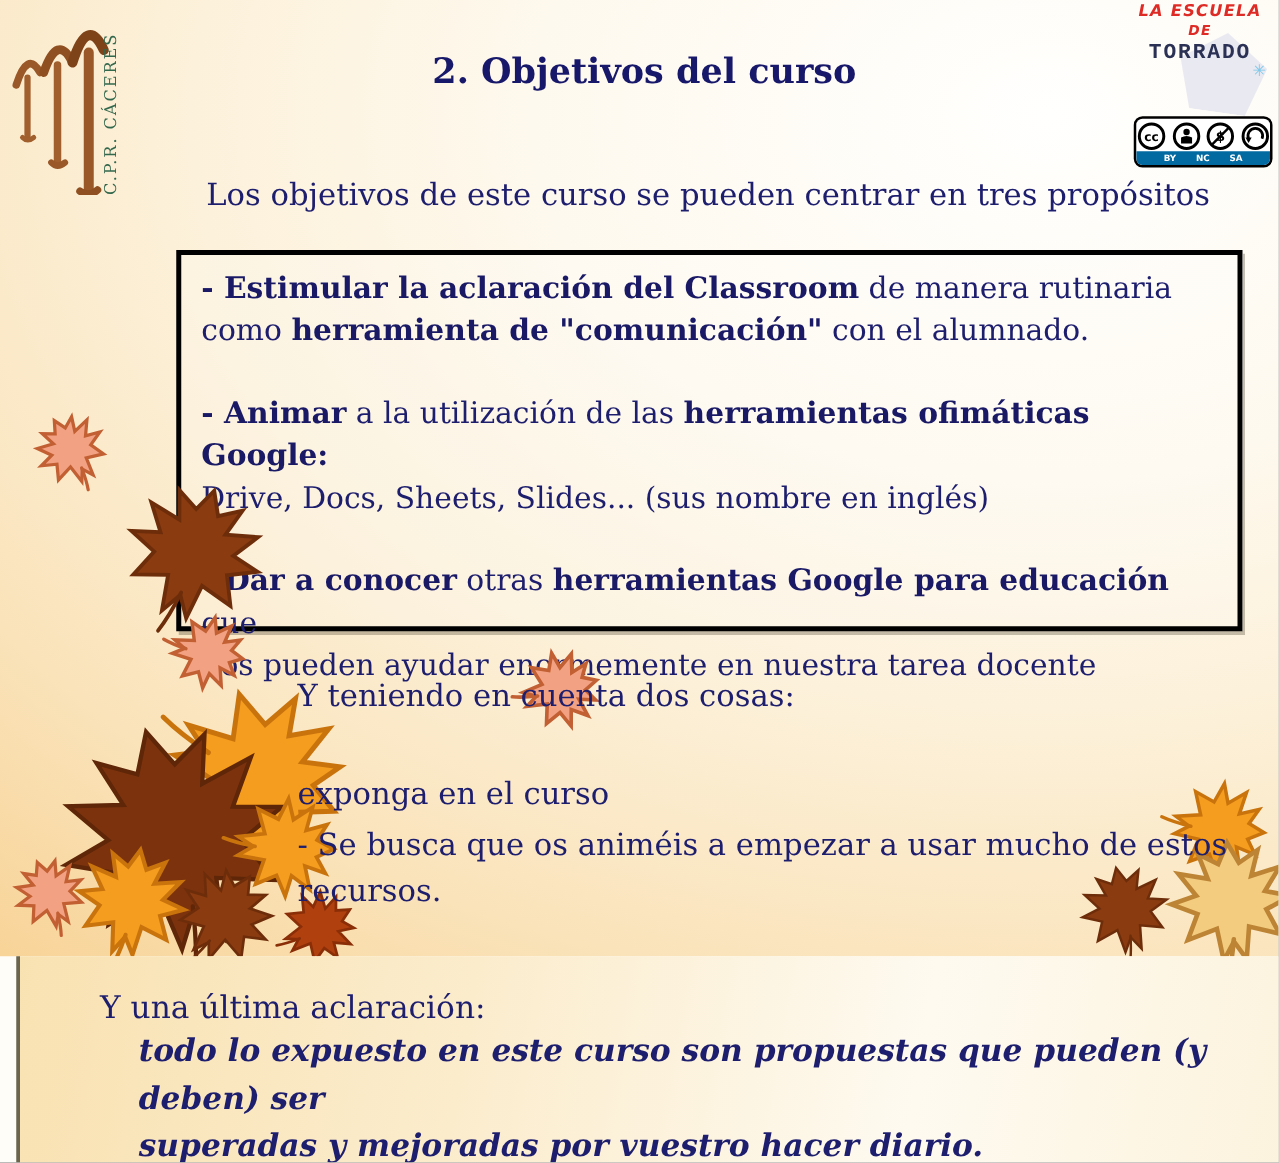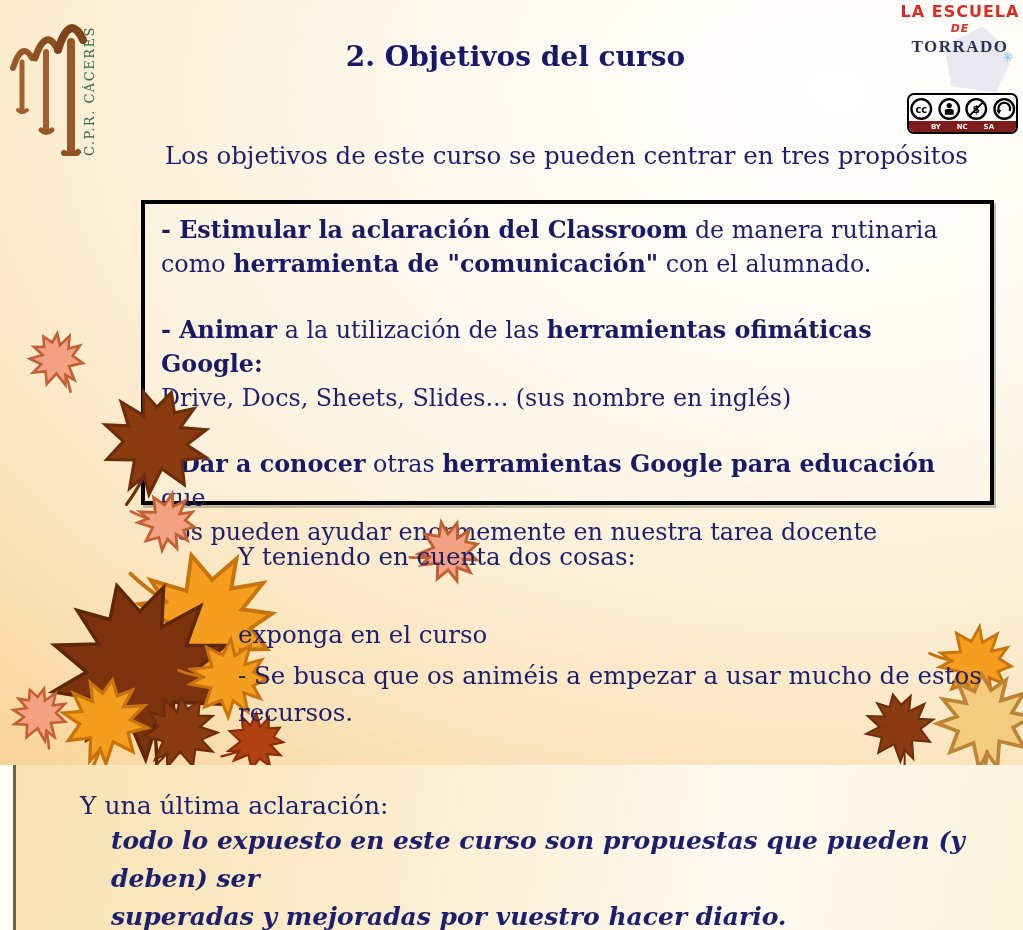--- a/index.html
+++ b/index.html
@@ -18,33 +18,33 @@
   .cpr-text{position:absolute;left:14px;top:90px;width:120px;text-align:left;
     transform:rotate(-90deg);transform-origin:60px 0;
     font-family:"DejaVu Serif",serif;font-size:13px;letter-spacing:1.5px;
     color:#33684D;white-space:nowrap;}
   .title{position:absolute;left:0;top:40px;width:1023px;text-align:center;z-index:3;
     font-size:28px;font-weight:bold;color:#18186B;padding-left:8px;box-sizing:border-box;}
 
   .escuela{position:absolute;left:900px;top:2px;width:120px;height:90px;z-index:3;text-align:center;}
   .pentagon{position:absolute;left:43px;top:24px;width:70px;height:64px;background:#E5E5F0;
     clip-path:polygon(50% 0,100% 38%,82% 100%,18% 100%,0 38%);transform:rotate(8deg);opacity:.85;}
-  .esc-line1{position:relative;font-family:"DejaVu Sans",sans-serif;font-weight:bold;
-    font-size:16px;color:#DF2B26;letter-spacing:1px;}
+  .esc-line1{position:relative;font-family:"DejaVu Sans",sans-serif;font-weight:bold;font-style:italic;
+    font-size:13px;color:#DF2B26;letter-spacing:1px;}
   .esc-line2{position:relative;font-family:"DejaVu Sans",sans-serif;font-weight:bold;font-style:italic;
     font-size:11px;color:#DF2B26;margin-top:1px;letter-spacing:1px;}
-  .esc-line3{position:relative;font-family:Liberation Serif, serif;font-weight:bold;
+  .esc-line3{position:relative;font-family:Liberation Mono, monospace;font-weight:bold;
     font-size:17px;color:#2B3154;letter-spacing:1.5px;margin-top:2px;}
   .sparkle{position:absolute;left:102px;top:48px;color:#7EC8E8;font-size:13px;font-family:"DejaVu Sans",sans-serif;}
 
   .cc-badge{position:absolute;left:907px;top:93px;width:111px;height:41px;z-index:3;
     background:#000;border-radius:7px;padding:2px;box-sizing:border-box;}
   .cc-inner{position:relative;width:100%;height:100%;background:#fff;border-radius:5px;overflow:hidden;}
   .cc-icons{position:absolute;left:0;top:1px;width:100%;height:26px;display:flex;justify-content:center;gap:3px;}
-  .cc-strip{position:absolute;left:0;bottom:0;width:100%;height:11px;background:#7f1d1d;
+  .cc-strip{position:absolute;left:0;bottom:0;width:100%;height:11px;background:#0369a1;
     display:flex;justify-content:space-around;align-items:center;padding:0 14px;box-sizing:border-box;}
   .cc-strip span{color:#fff;font-family:"DejaVu Sans",sans-serif;font-size:7px;font-weight:bold;}
 
   
   .navy{color:#1E1E6E;}
   .intro{position:absolute;left:165px;top:141px;font-size:24.5px;z-index:3;}
 
   .obj-box{position:absolute;left:141px;top:200px;width:853px;height:305px;z-index:1;
     border:4px solid #000;box-sizing:border-box;padding:9px 16px;
     background:rgba(255,255,255,0.22);box-shadow:2px 3px 0 rgba(90,80,60,.35);}

